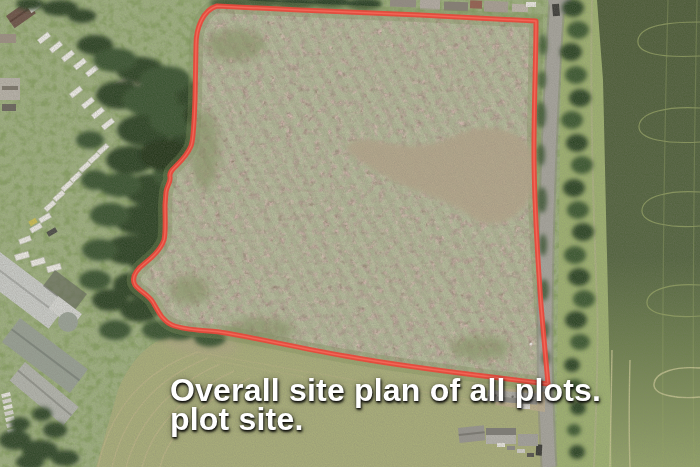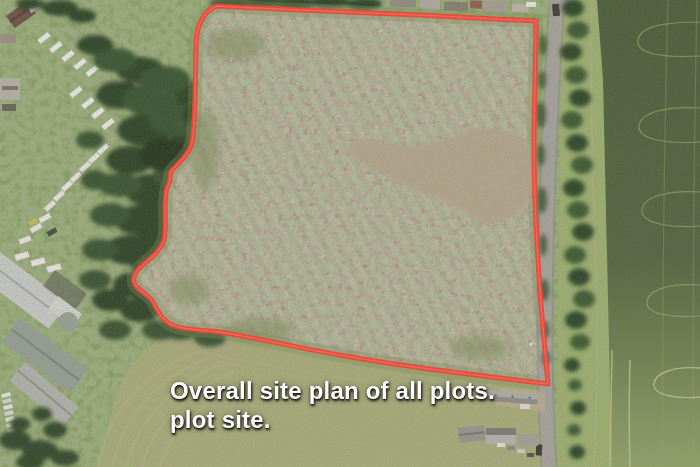--- a/index.html
+++ b/index.html
@@ -4,21 +4,21 @@
 <style>
   html,body{margin:0;padding:0;background:#222;}
   .stage{
     position:relative;width:700px;height:467px;overflow:hidden;
     background:#89a164;
     font-family:"Liberation Sans",sans-serif;
   }
   .stage svg{position:absolute;left:0;top:0;display:block;}
   .caption{
     position:absolute;left:170px;top:376px;
-    color:#ffffff;font-weight:bold;font-size:24px;line-height:29px;
+    color:#ffffff;font-weight:bold;font-size:32px;line-height:29px;
     letter-spacing:.2px;
     text-shadow:1px 2px 3px rgba(0,0,0,.85),0 1px 2px rgba(0,0,0,.7),0 0 6px rgba(0,0,0,.35);
     white-space:nowrap;
   }
 </style>
 </head>
 <body>
 
 <div class="stage">
 <svg width="700" height="467" viewBox="0 0 700 467">

